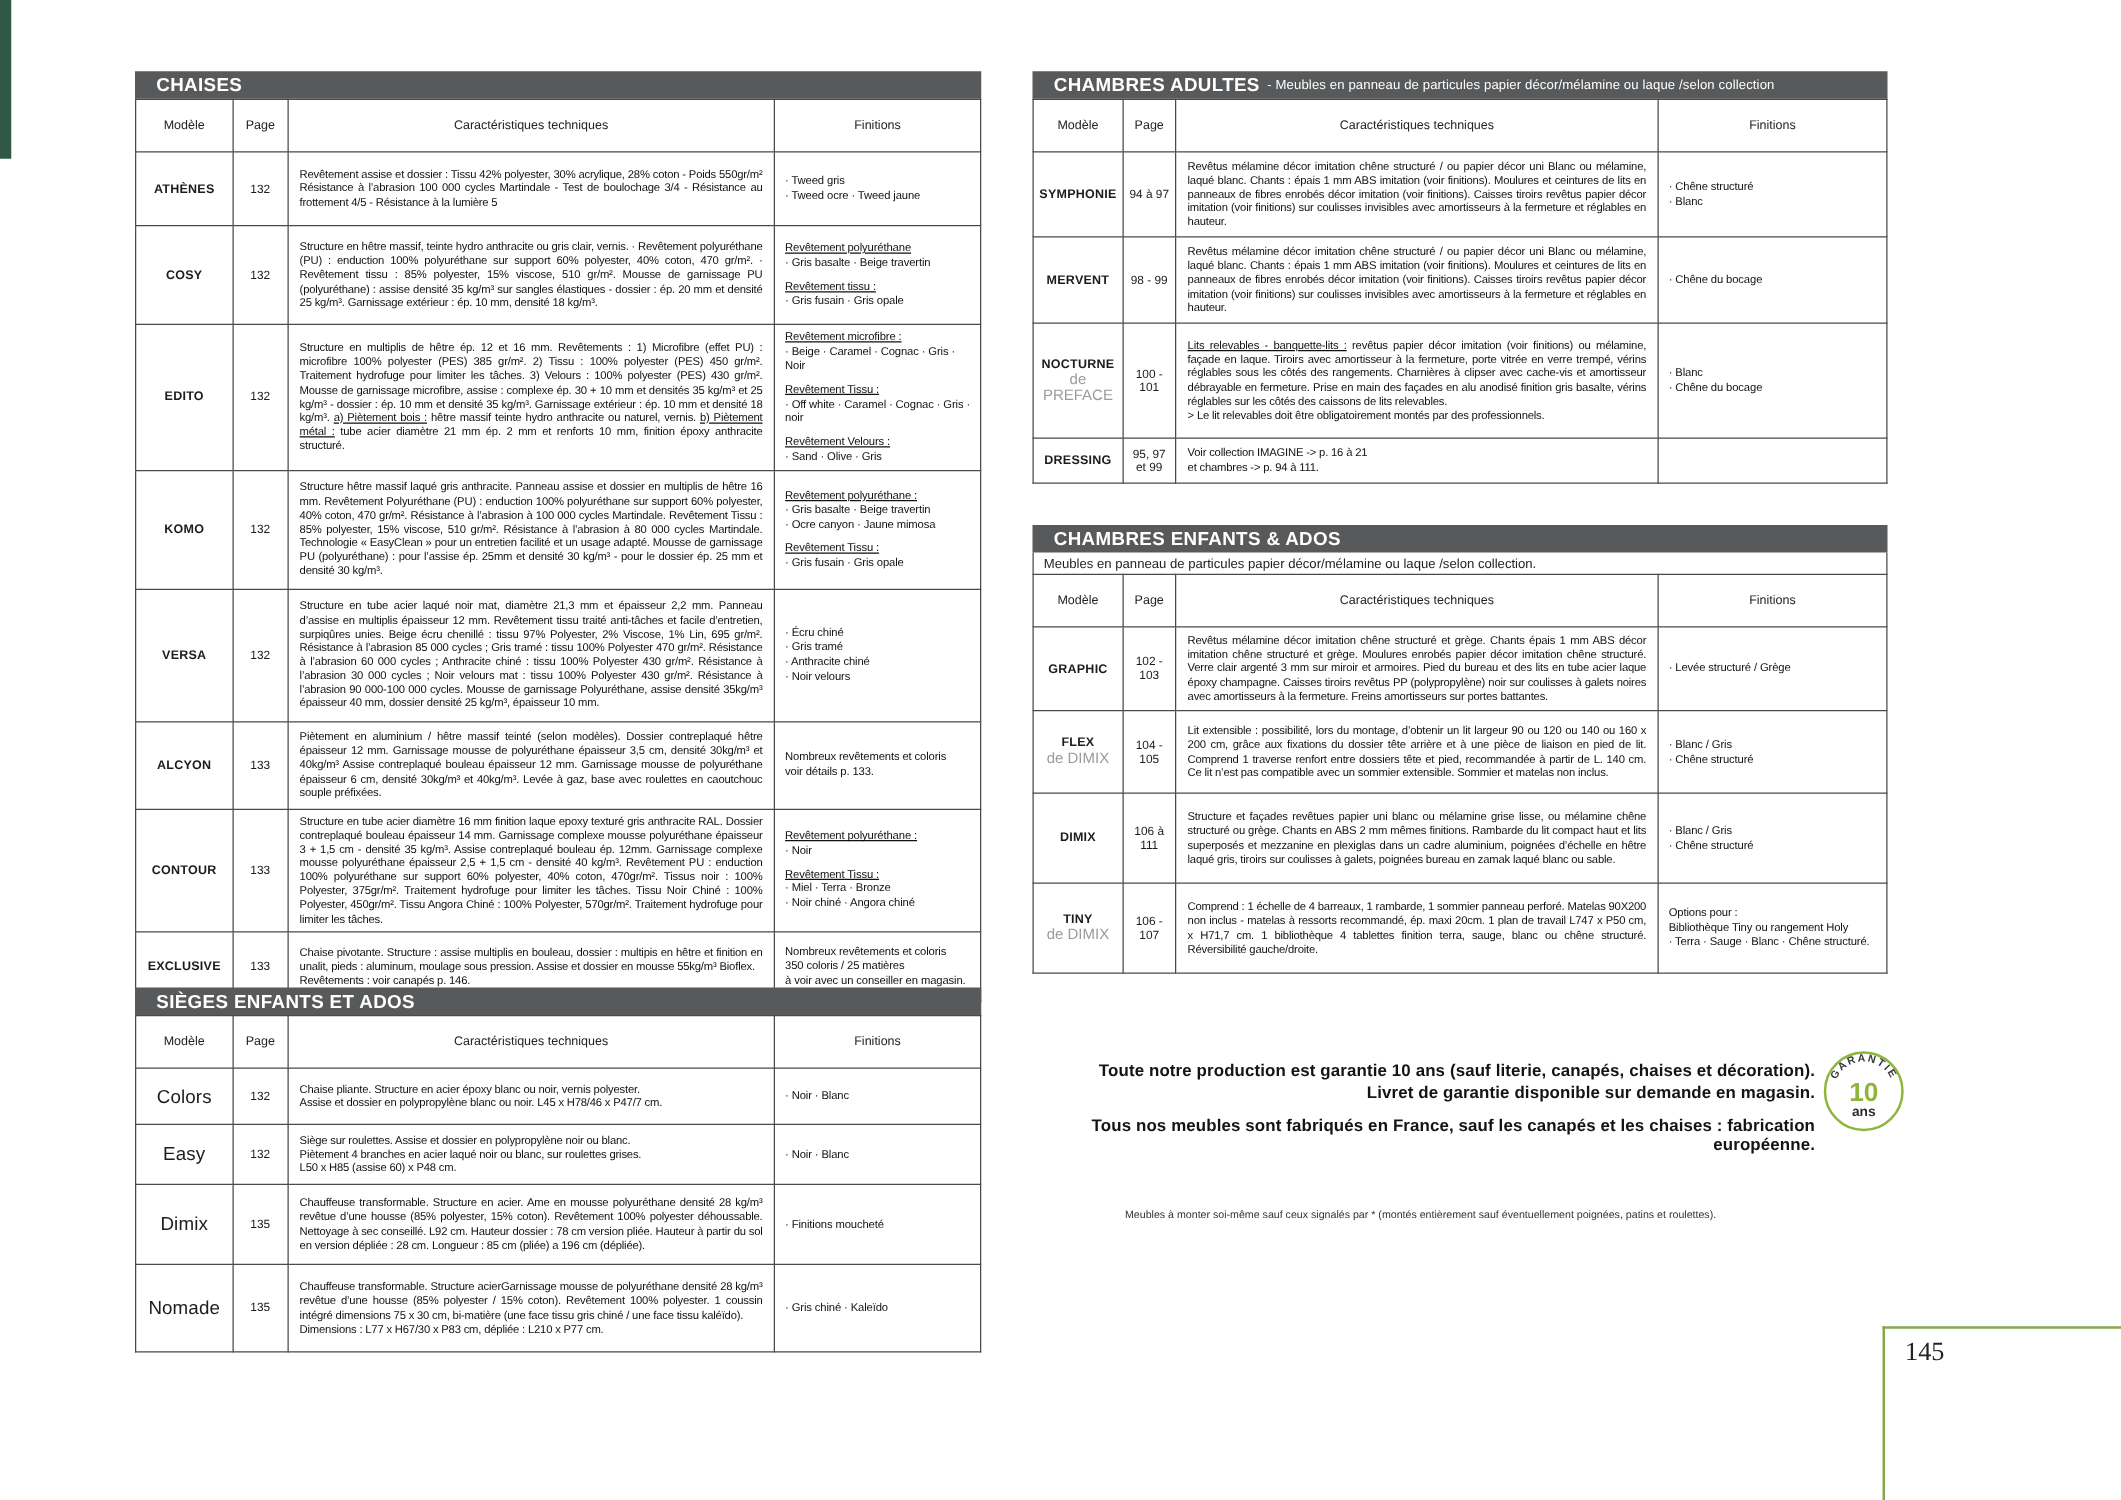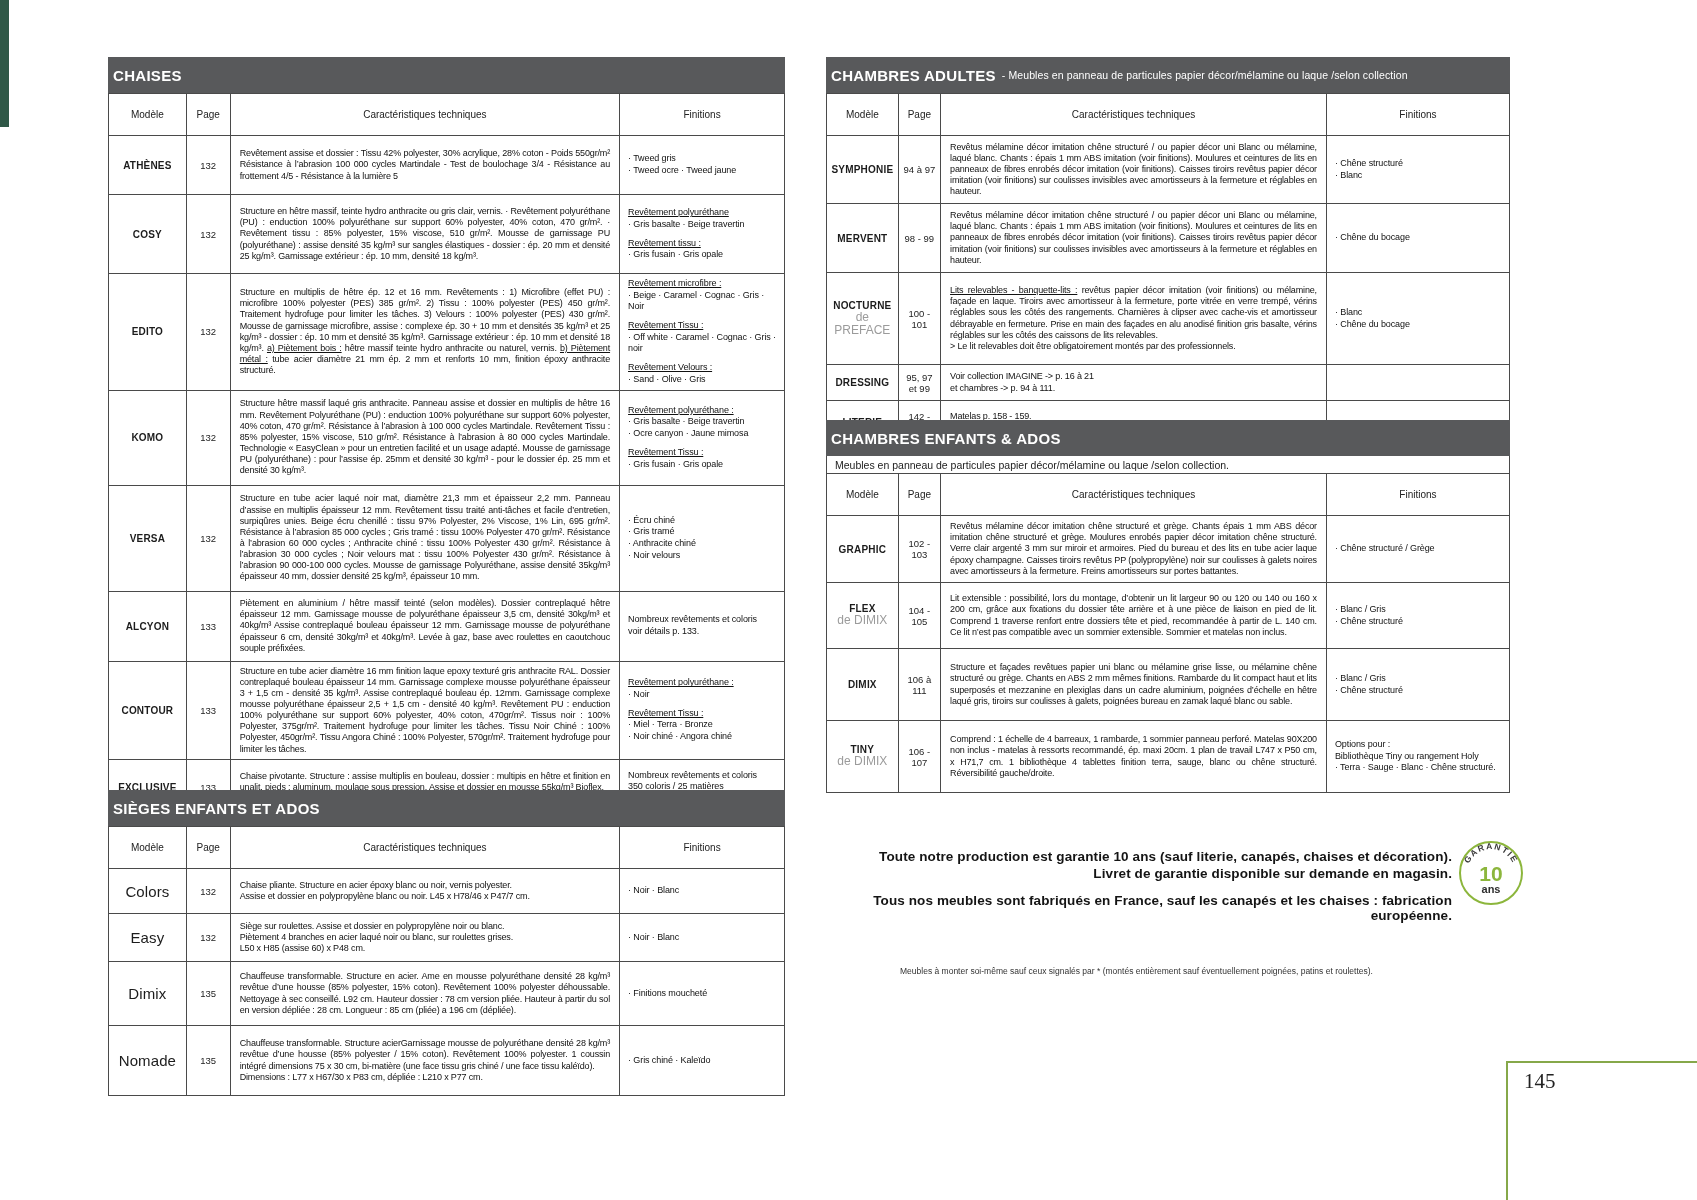--- a/index.html
+++ b/index.html
@@ -15,22 +15,22 @@
     border-top:2px solid #86a84a;border-left:2px solid #86a84a;
   }
   .pageno{
     font-family:"Liberation Serif","DejaVu Serif",serif;
     font-size:21px;color:#222;padding:6px 0 0 16px;display:inline-block;
   }
 
   
   .spec-table{position:absolute;}
   .tbl-header{
-    background:#58595b;color:#ffffff;height:36px;display:flex;align-items:center;
-    padding-left:5px;white-space:nowrap;overflow:hidden;
+    background:#58595b;color:#ffffff;height:22px;display:flex;align-items:center;
+    padding-left:17px;white-space:nowrap;overflow:hidden;
   }
   .tbl-title{font-size:15px;font-weight:bold;letter-spacing:.3px;}
   .tbl-subtitle{font-size:10.5px;font-weight:normal;margin-left:6px;letter-spacing:.1px;}
   .tbl-note{
     border-left:1px solid #4a4a4a;border-right:1px solid #4a4a4a;
     font-size:10.5px;padding:3px 0 2px 8px;color:#222;
   }
   table.spec{border-collapse:collapse;width:100%;table-layout:fixed;}
   table.spec th,table.spec td{border:1px solid #4a4a4a;vertical-align:middle;overflow:hidden;}
   table.spec th{
@@ -322,29 +322,20 @@
         <tr style="height: 36px;">
           <td class="c-model">
             <div class="model-name">DRESSING</div>
           </td>
           <td class="c-page">95, 97
 et 99</td>
           <td class="c-specs">Voir collection IMAGINE -&gt; p. 16 à 21
 et chambres -&gt; p. 94 à 111.</td>
           <td class="c-fin"></td>
         </tr>
-        <tr style="height: 43px;">
-          <td class="c-model">
-            <div class="model-name">LITERIE</div>
-          </td>
-          <td class="c-page">142 - 143</td>
-          <td class="c-specs">Matelas p. 158 - 159.
-Sommiers p 159.</td>
-          <td class="c-fin"></td>
-        </tr>
       </tbody>
     </table>
   </div>
 
 <div class="spec-table" data-table="enfants" style="left:826px;top:420px;width:684px;">
     <div class="tbl-header">
       <span class="tbl-title">CHAMBRES ENFANTS &amp; ADOS</span>
     </div>
     <div class="tbl-note">Meubles en panneau de particules papier décor/mélamine ou laque /selon collection.</div>
     <table class="spec">
@@ -363,21 +354,21 @@
         </tr>
       </thead>
       <tbody>
         <tr style="height: 67px;">
           <td class="c-model">
             <div class="model-name">GRAPHIC</div>
           </td>
           <td class="c-page">102 - 103</td>
           <td class="c-specs">Revêtus mélamine décor imitation chêne structuré et grège. Chants épais 1 mm ABS décor imitation chêne structuré et grège. Moulures enrobés papier décor imitation chêne structuré. Verre clair argenté 3 mm sur miroir et armoires. Pied du bureau et des lits en tube acier laque époxy champagne. Caisses tiroirs revêtus PP (polypropylène) noir sur coulisses à galets noires avec amortisseurs à la fermeture. Freins amortisseurs sur portes battantes.</td>
           <td class="c-fin">
-            <div class="fin-line">· Chêne structuré / Grège</div>
+            <div class="fin-line">· Levée structuré / Grège</div>
           </td>
         </tr>
         <tr style="height: 66px;">
           <td class="c-model">
             <div class="model-name">FLEX</div>
             <div class="model-sub">de DIMIX</div>
           </td>
           <td class="c-page">104 - 105</td>
           <td class="c-specs">Lit extensible : possibilité, lors du montage, d’obtenir un lit largeur 90 ou 120 ou 140 ou 160 x 200 cm, grâce aux fixations du dossier tête arrière et à une pièce de liaison en pied de lit. Comprend 1 traverse renfort entre dossiers tête et pied, recommandée à partir de L. 140 cm. Ce lit n’est pas compatible avec un sommier extensible. Sommier et matelas non inclus.</td>
           <td class="c-fin">

